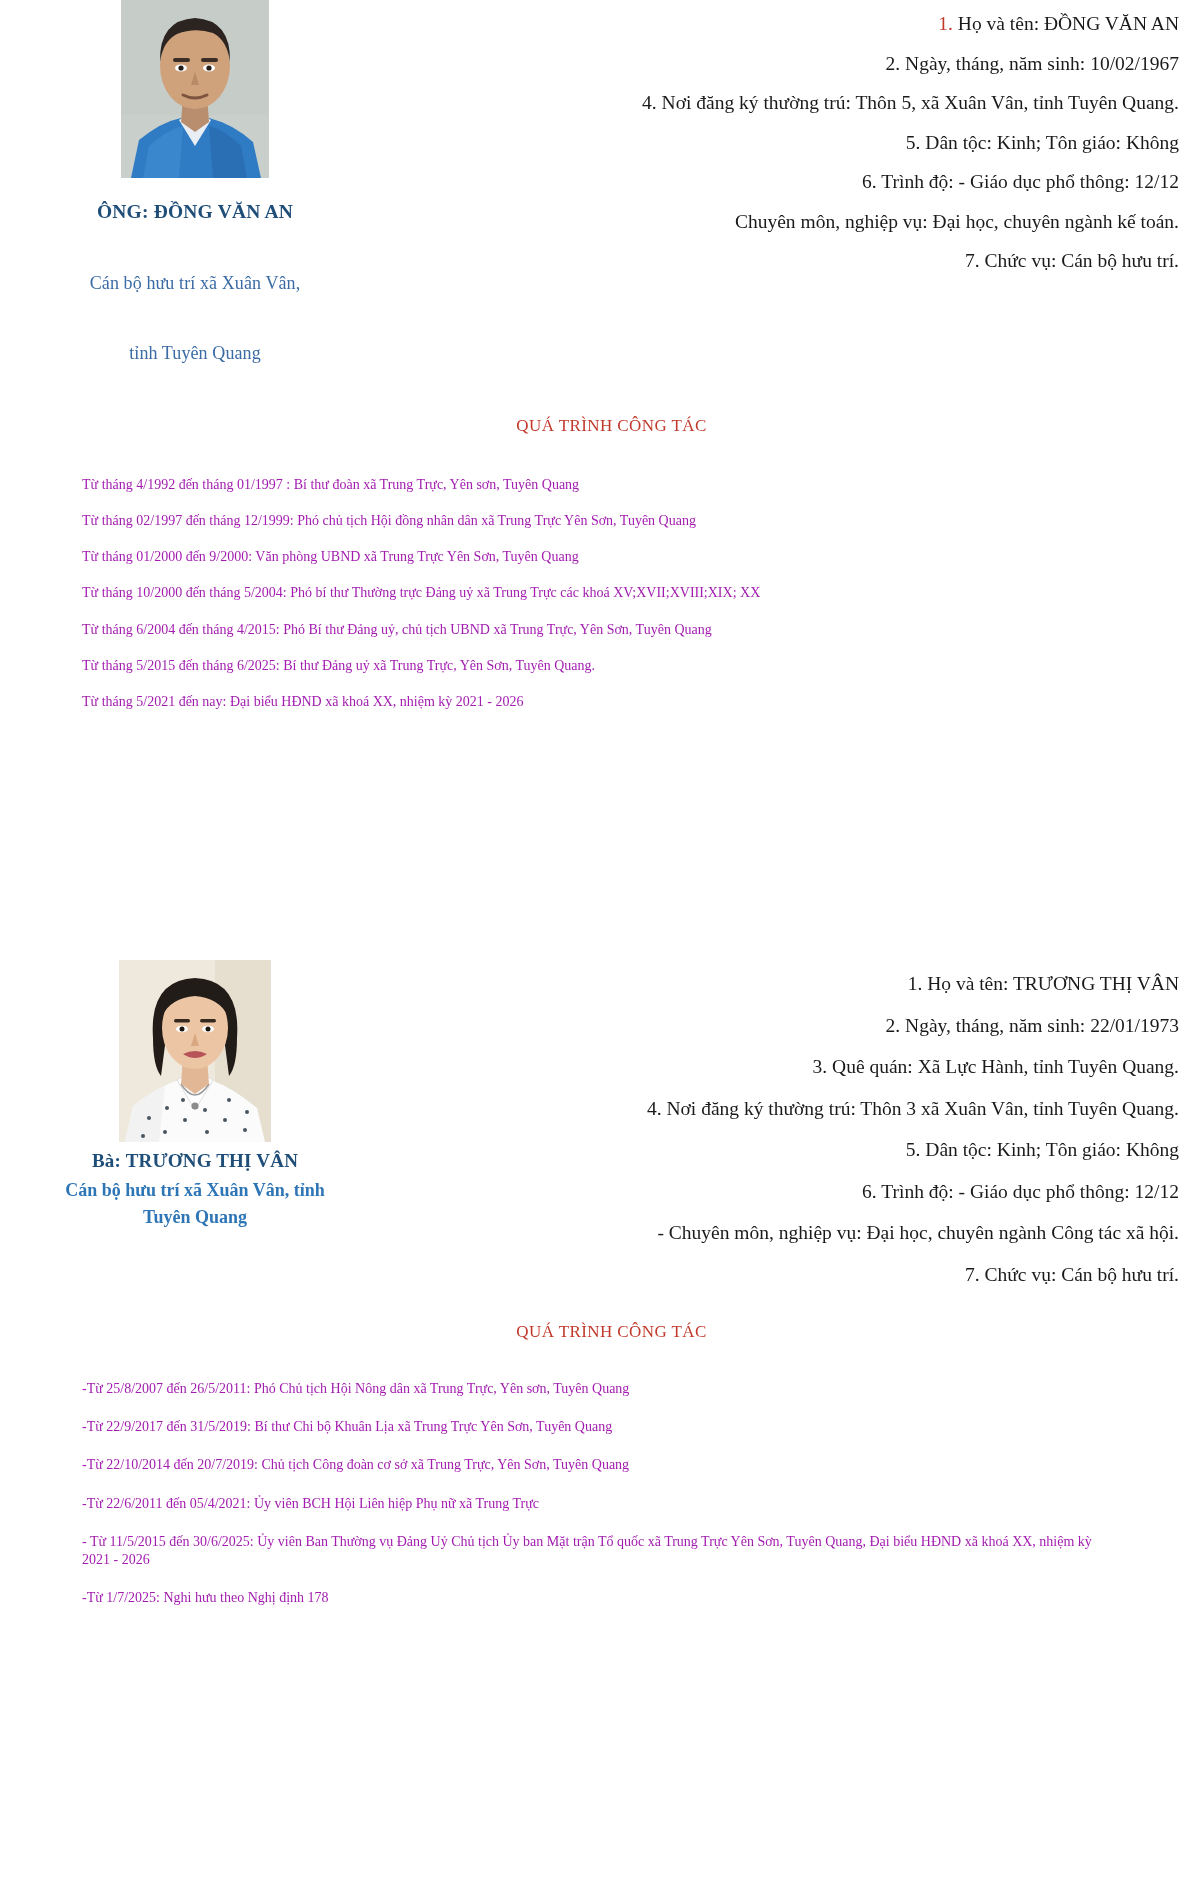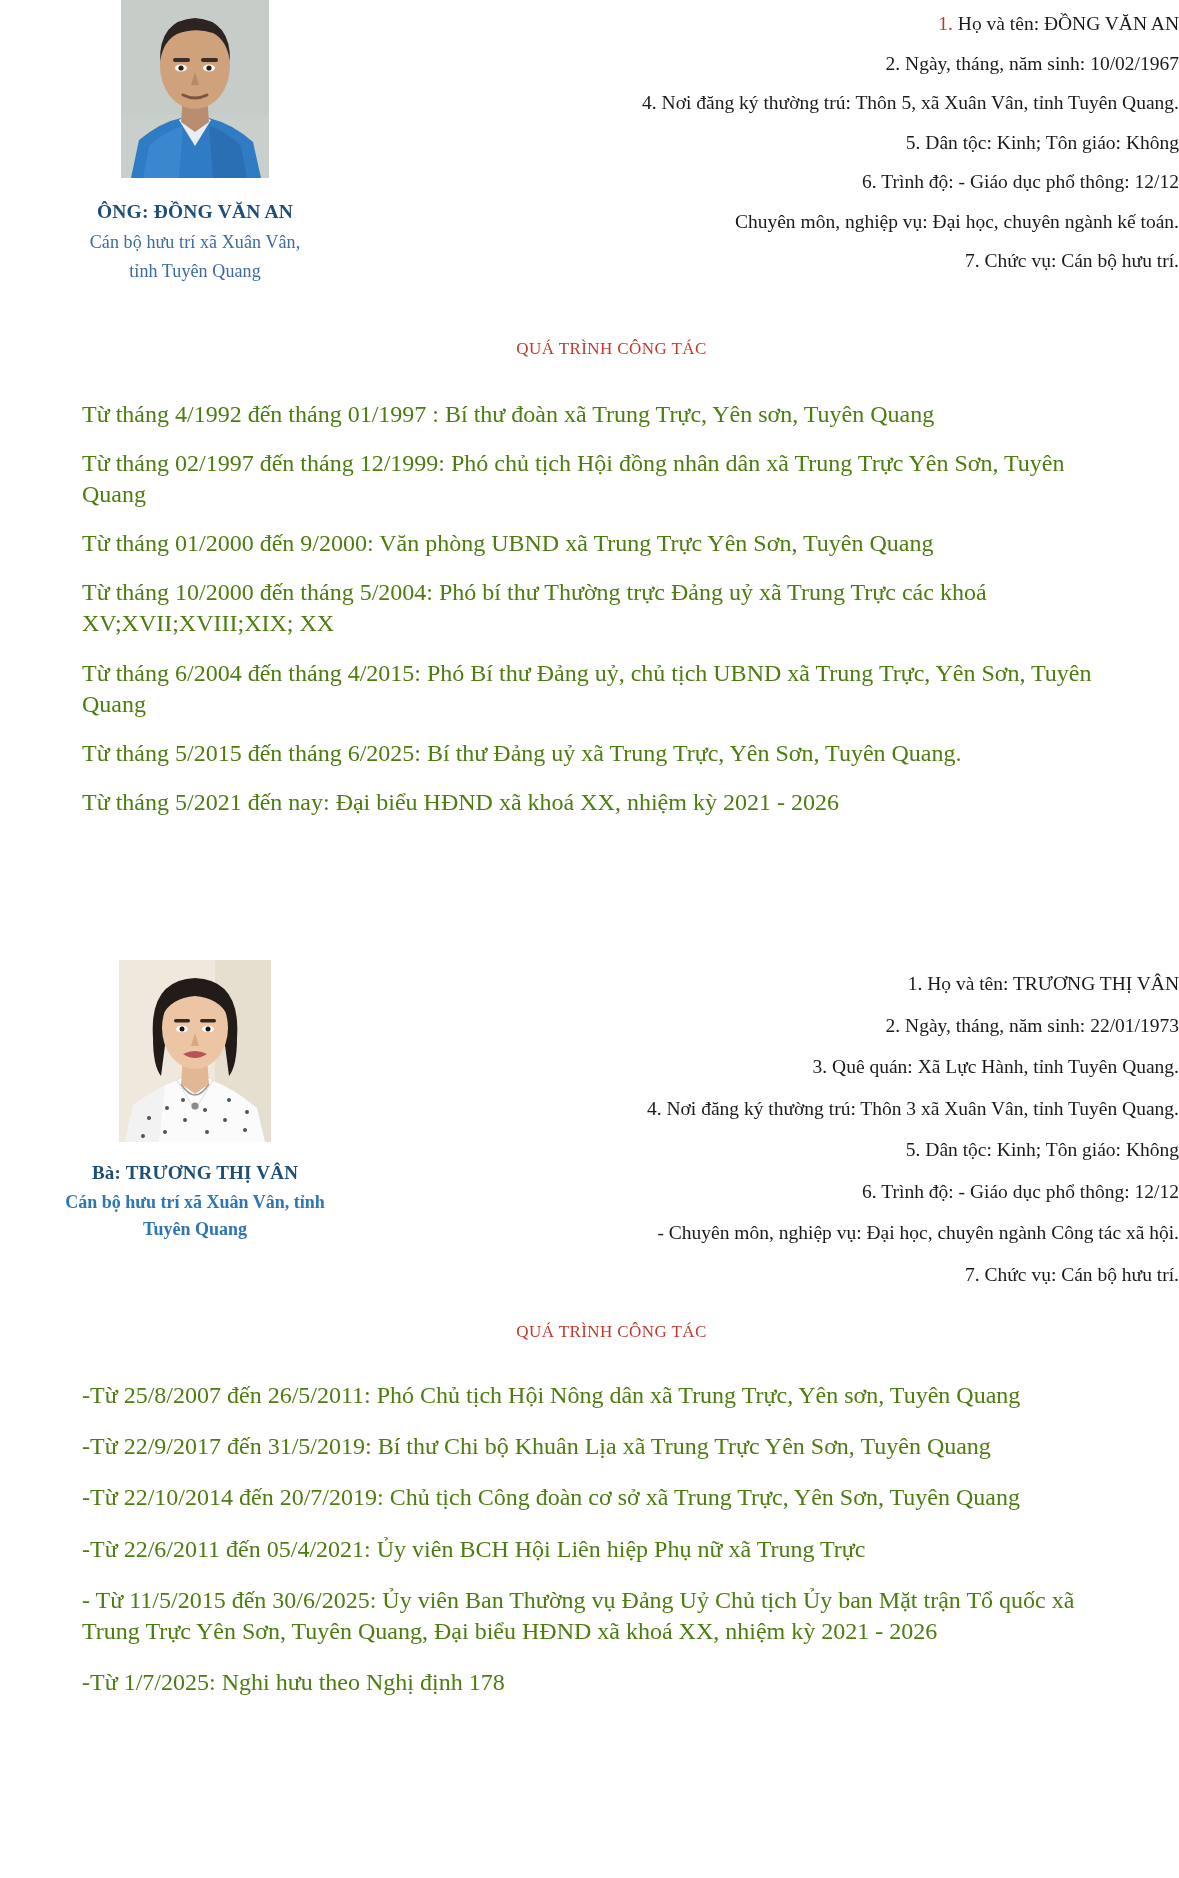--- a/index.html
+++ b/index.html
@@ -63,28 +63,29 @@
   .cap-name {
     font-weight: bold;
     font-size: 19.5px;
     color: #1f4e79;
     letter-spacing: .2px;
   }
   .cap-sub {
     font-size: 18px;
     color: #3b6ba5;
     letter-spacing: .1px;
+    margin-top: 41px;
   }
   .cap-sub2 {
     font-size: 18px;
     font-weight: bold;
     color: #2e75b6;
     line-height: 1.5;
   }
-  .cap-block.p2 { margin-top: 16px; width: 340px; }
+  .cap-block.p2 { margin-top: 4px; width: 340px; }
   .cap-block.p2 .cap-name { font-size: 19px; }
 
   
   .info-line {
     font-size: 19.5px;
     line-height: 1.0;
     margin: 0 0 20px 0;
     white-space: nowrap;
   }
   .info-line .num-red { color: #c0392b; }
@@ -108,24 +109,24 @@
     font-size: 17px;
     letter-spacing: .4px;
     padding-left: 44px;
   }
 
   
   .career {
     padding: 0 78px 0 82px;
   }
   .career .c-line {
-    font-size: 24px;
+    font-size: 14px;
     line-height: 1.30;
     margin-bottom: 18px;
-    color: #4d7c0f;
+    color: #a21caf;
   }
   .career.p2 { padding: 0 60px 0 82px; }
   .career.p2 .c-line { margin-bottom: 20px; }
   .c-line.wrap { white-space: normal; }
 </style>
 </head>
 <body>
 
 <div class="page">
 

